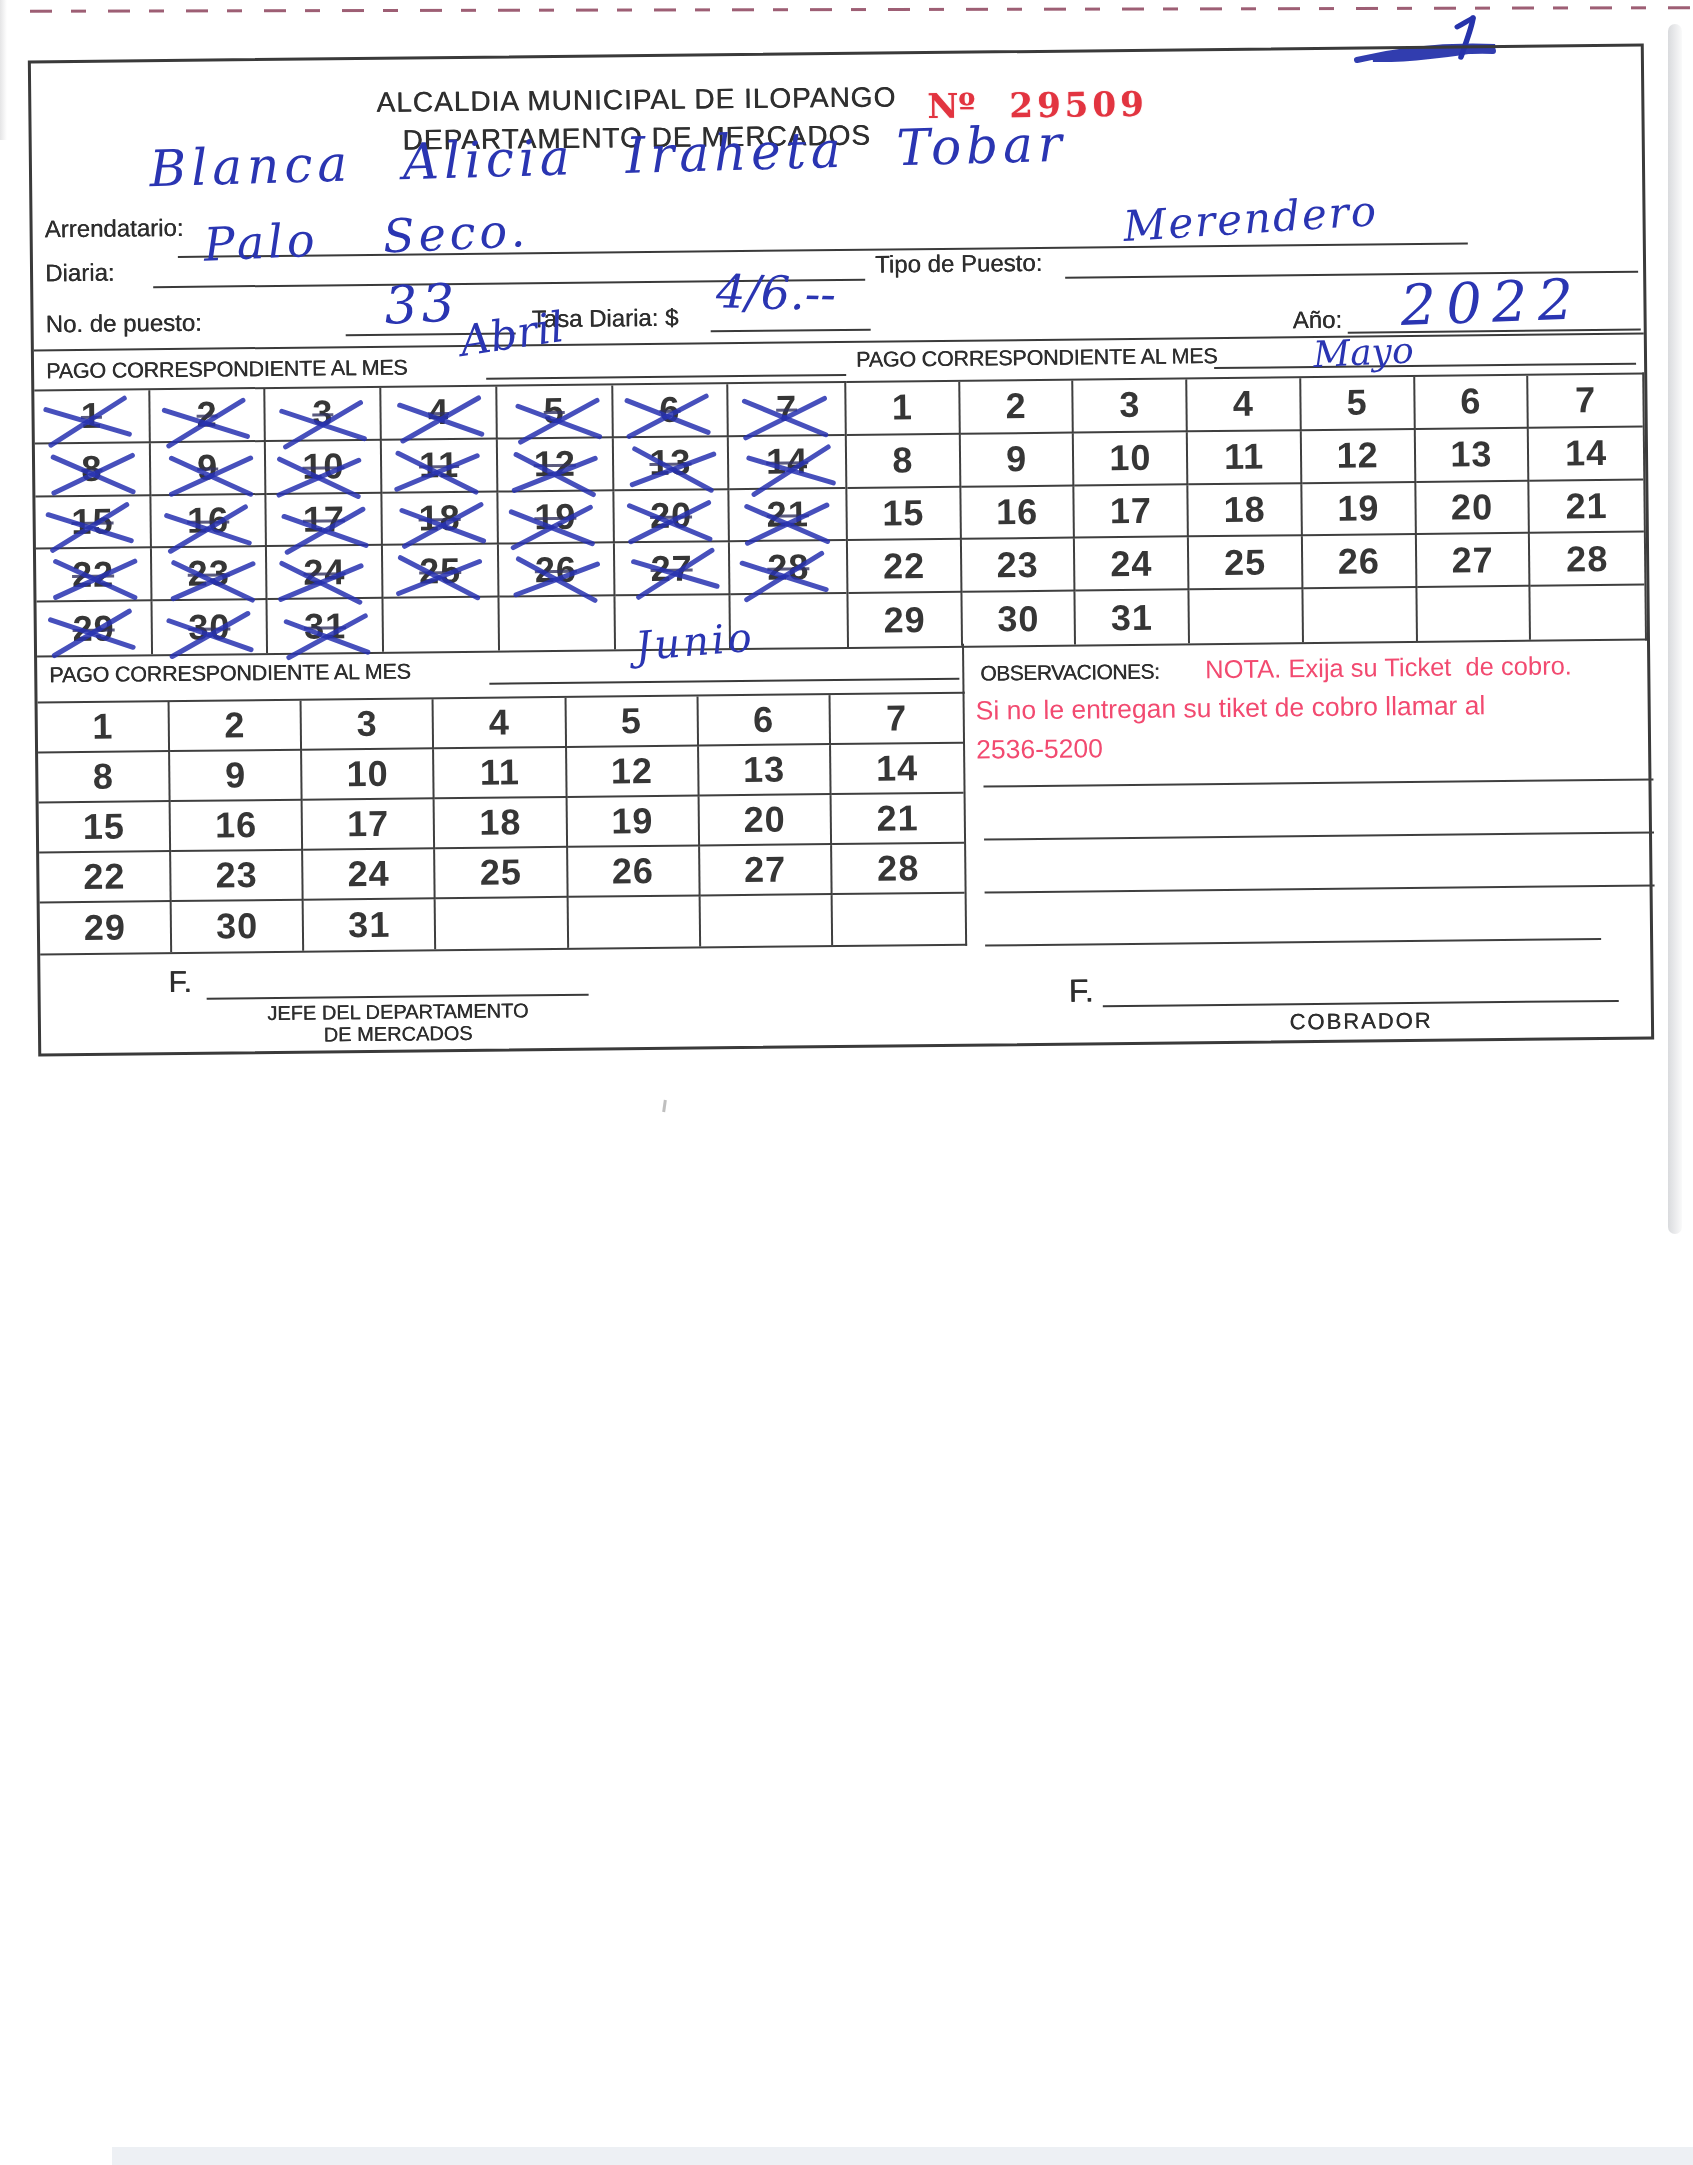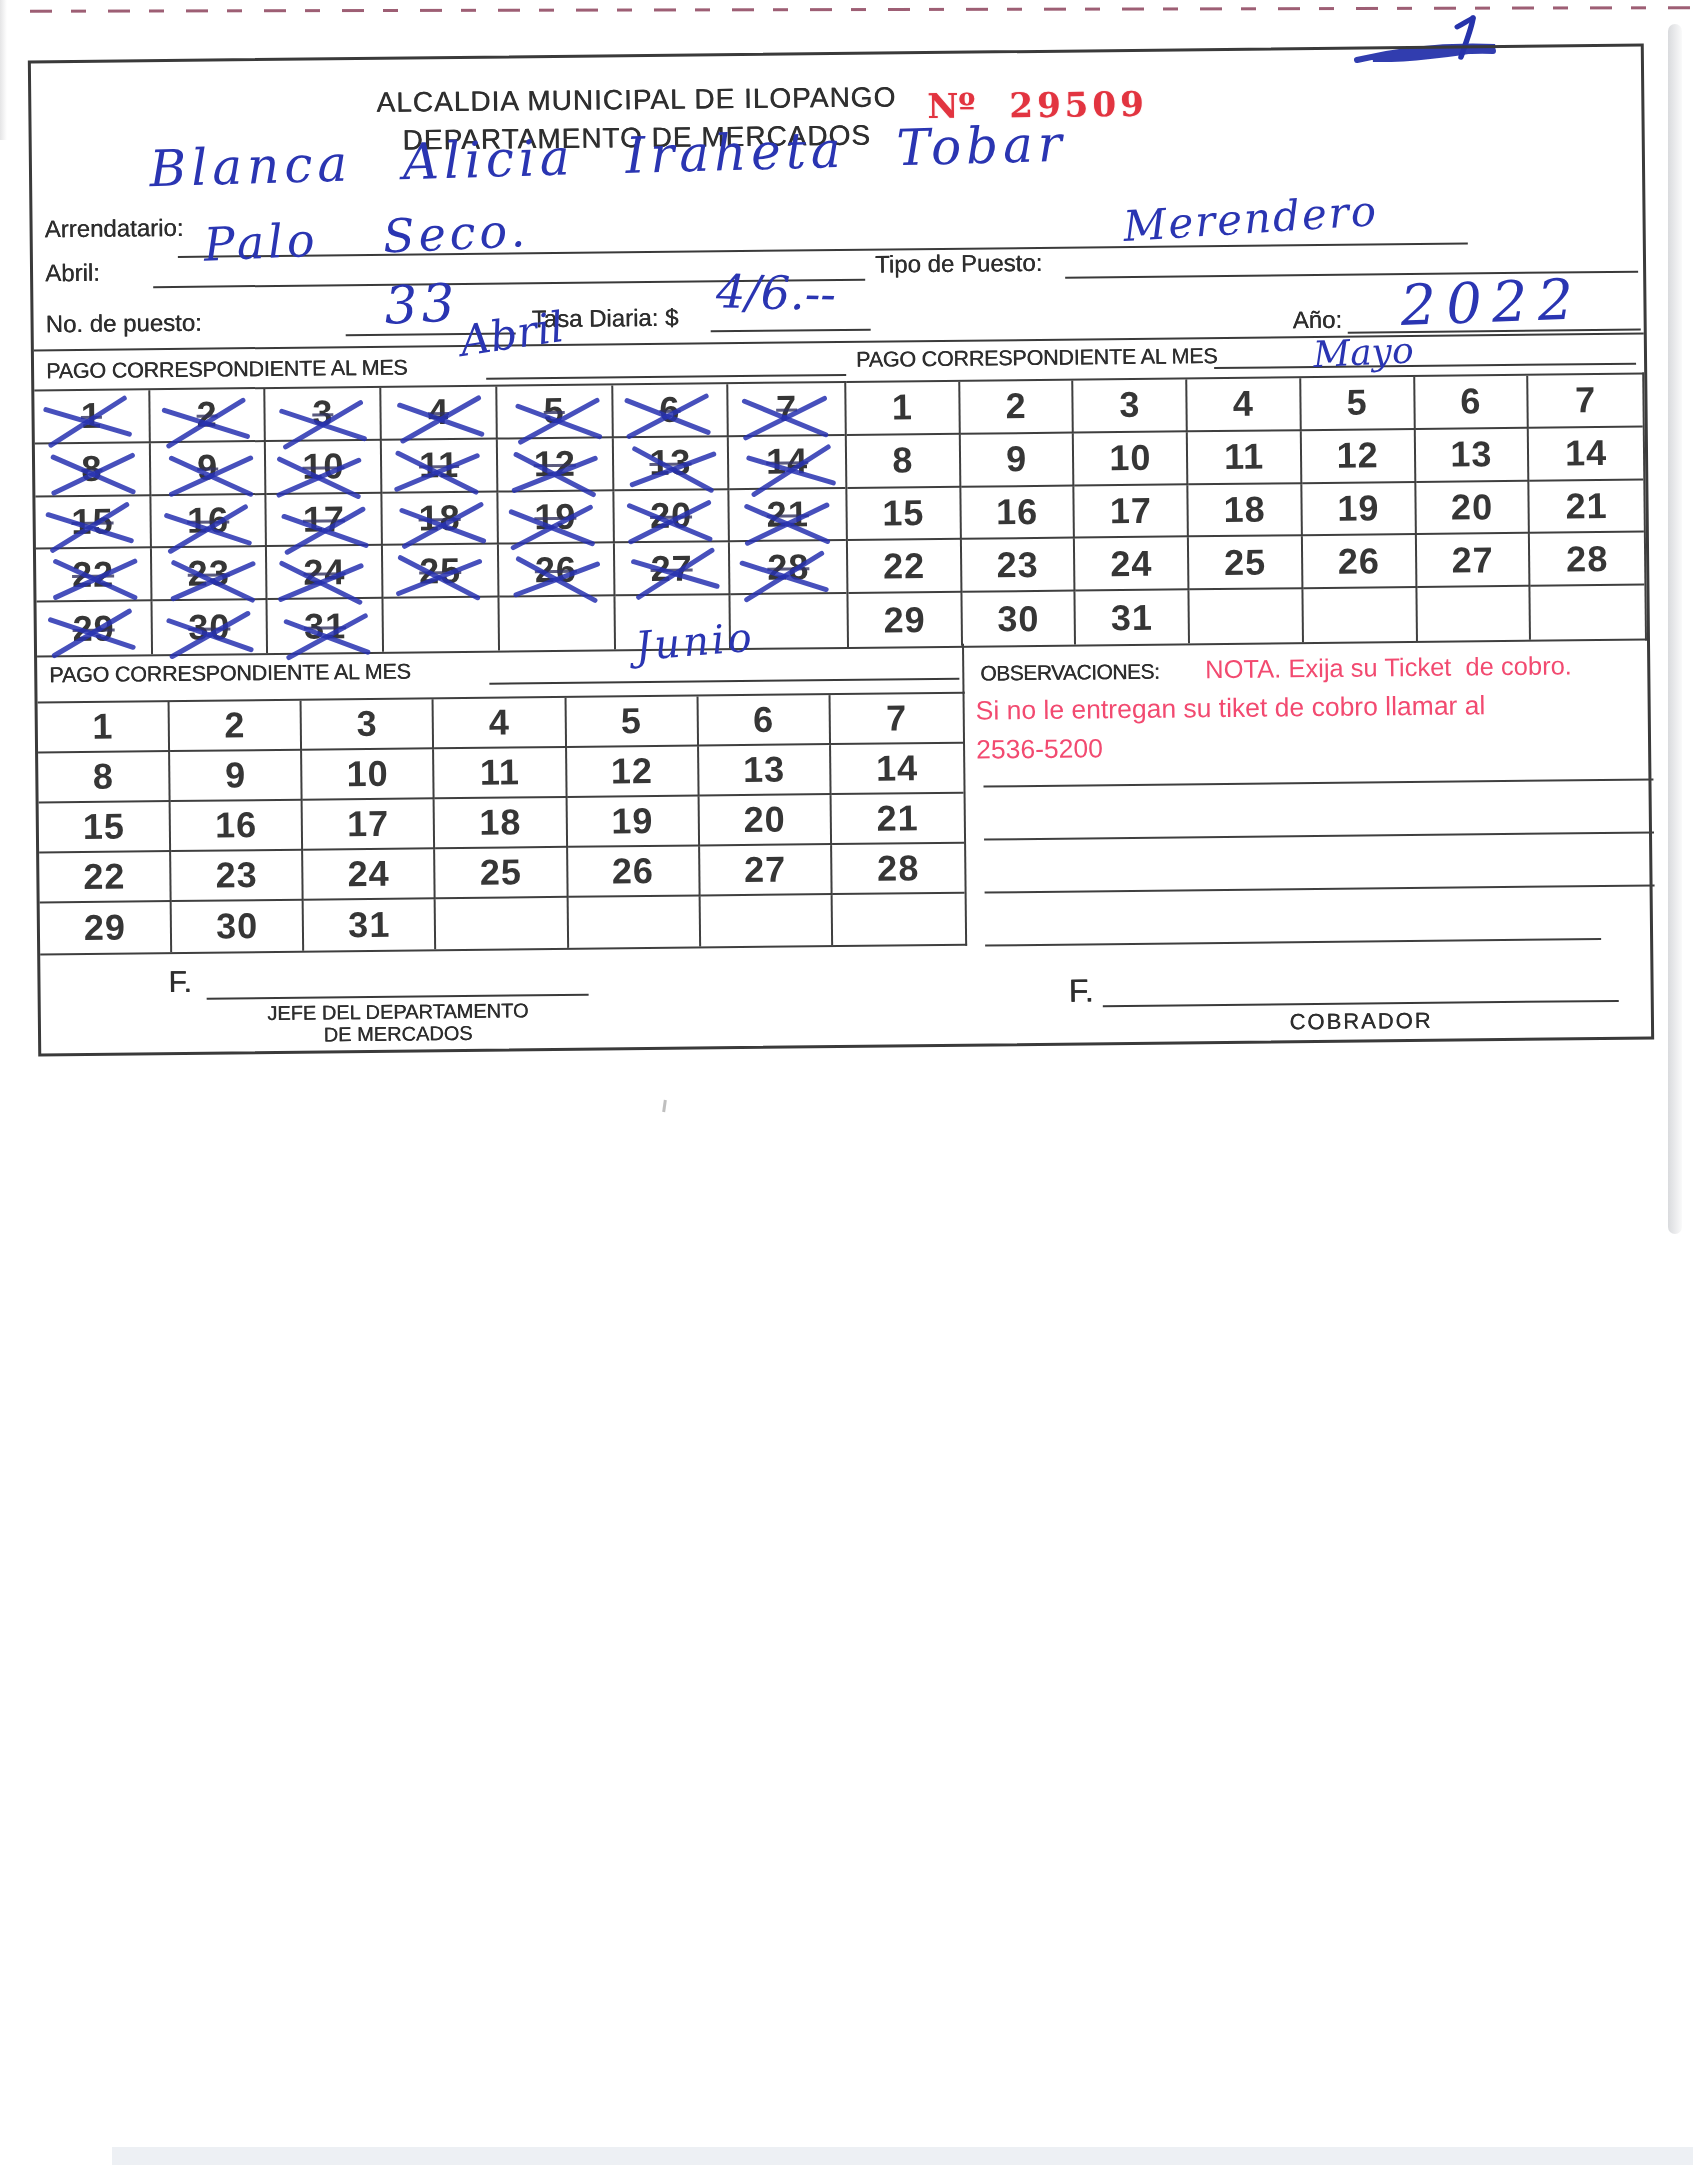--- a/index.html
+++ b/index.html
@@ -147,21 +147,21 @@
   </div>
   <div class="stamp">
     <span>Nº</span>
     <span class="no">29509</span>
   </div>
 
   <div class="lbl f-arr-lbl">Arrendatario:</div>
   <div class="uline f-arr-line"></div>
   <div class="hw hw-name">Blanca Alicia Iraheta Tobar</div>
 
-  <div class="lbl f-sec-lbl">Abril:</div>
+  <div class="lbl f-sec-lbl">Diaria:</div>
   <div class="uline f-sec-line"></div>
   <div class="hw hw-sector">Palo Seco.</div>
   <div class="lbl f-tipo-lbl">Tipo de Puesto:</div>
   <div class="uline f-tipo-line"></div>
   <div class="hw hw-tipo">Merendero</div>
 
   <div class="lbl f-pst-lbl">No. de puesto:</div>
   <div class="uline f-pst-line"></div>
   <div class="hw hw-puesto">33</div>
   <div class="lbl f-tasa-lbl">Tasa Diaria: $</div>

